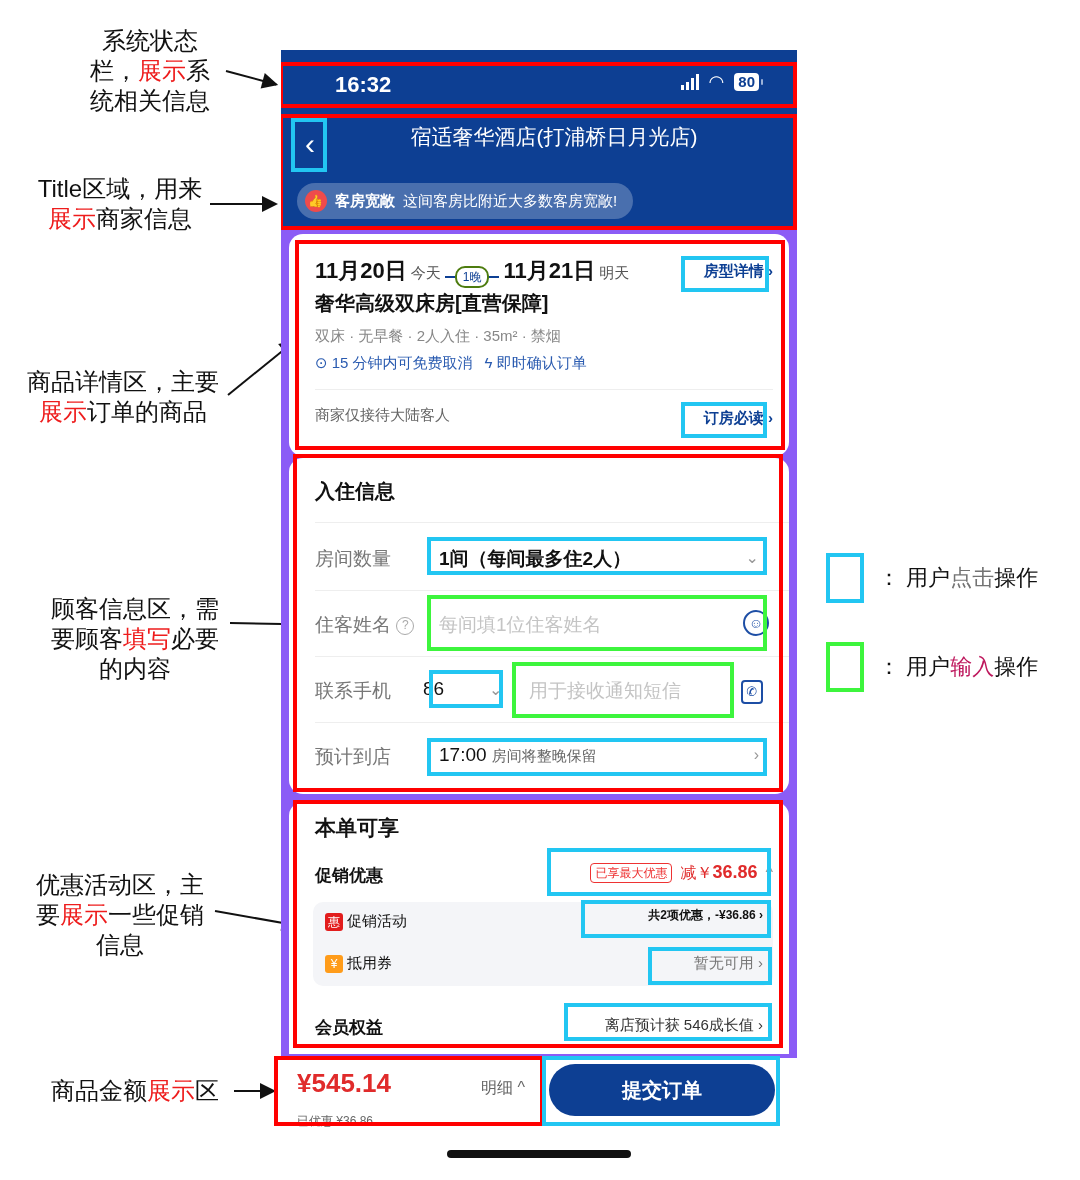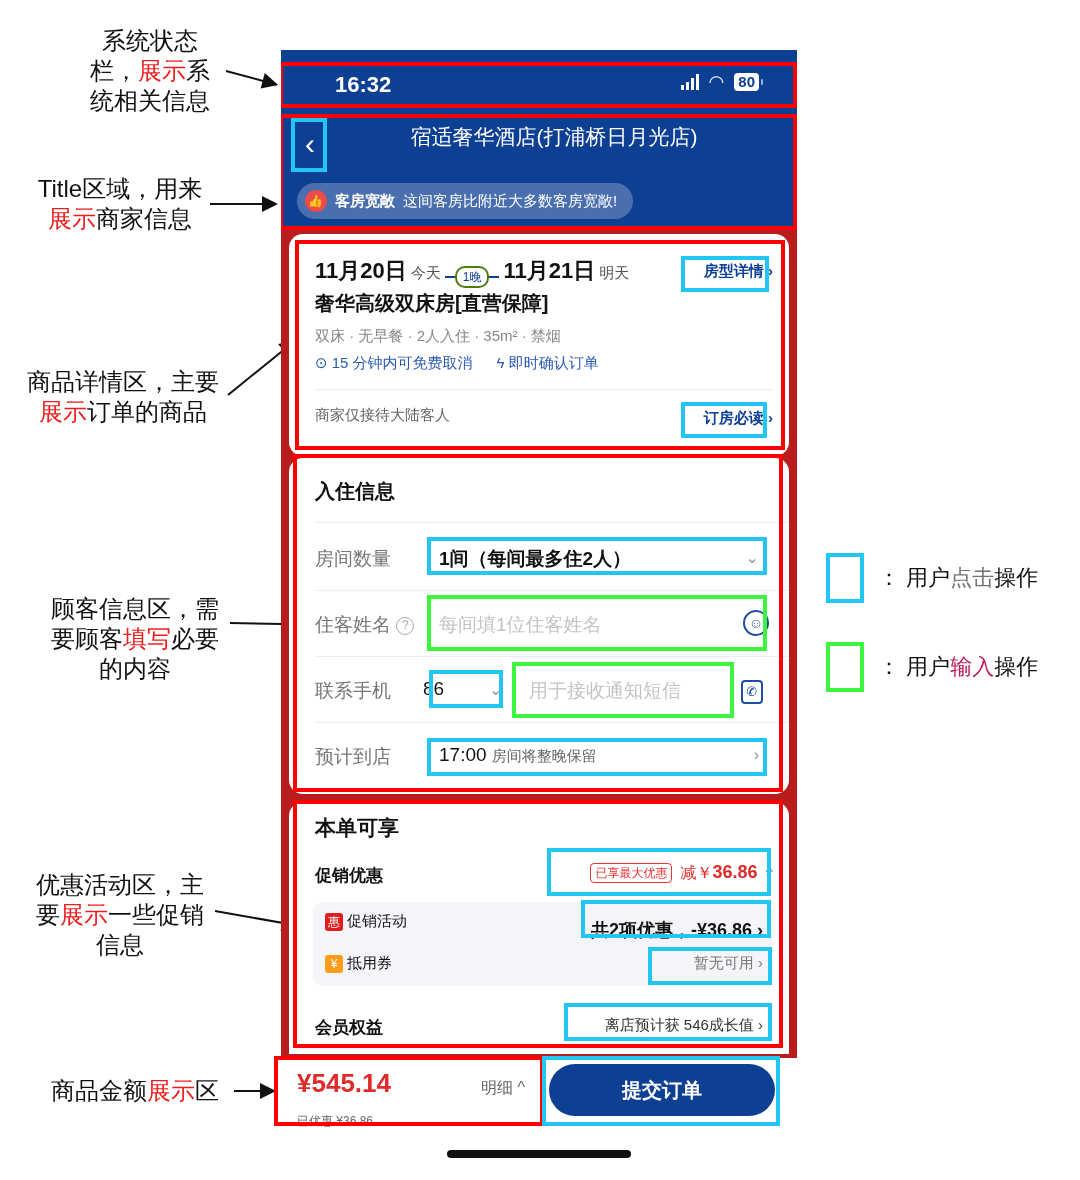--- a/index.html
+++ b/index.html
@@ -6,21 +6,21 @@
   html, body { width: 1080px; height: 1180px; background: #ffffff; overflow: hidden; }
   body { position: relative; font-family: "Liberation Sans", "DejaVu Sans", sans-serif; color: #111; }
 
   
   .ann { position: absolute; font-size: 24px; line-height: 30px; text-align: center; color: #111; }
   .ann .red { color: #ee1c1c; }
   .arrow { position: absolute; height: 2px; background: #111; transform-origin: 0 50%; }
   .arrow::after { content: ""; position: absolute; right: -2px; top: -7px; border-left: 16px solid #111; border-top: 8px solid transparent; border-bottom: 8px solid transparent; }
 
   
-  .phone { position: absolute; left: 281px; top: 50px; width: 516px; height: 1010px; background: #b91c1c; overflow: hidden; }
+  .phone { position: absolute; left: 281px; top: 50px; width: 516px; height: 1010px; background: #8b5cf6; overflow: hidden; }
   .hero { position: absolute; left: 0; top: 0; width: 516px; height: 180px; background: #0d3f93; border-bottom-right-radius: 12px; }
   .status { position: absolute; left: 0; top: 12px; width: 516px; height: 46px; color: #fff; }
   .status .time { position: absolute; left: 54px; top: 10px; font-size: 22px; font-weight: bold; }
   .status .icons { position: absolute; right: 38px; top: 11px; display: flex; gap: 10px; align-items: center; }
   .sig { display: flex; gap: 2px; align-items: flex-end; height: 16px; }
   .sig i { display: block; width: 3px; background: #fff; }
   .wifi { font-size: 18px; color: #fff; line-height: 16px; }
   .batt { background: #fff; color: #0d3f93; font-weight: bold; font-size: 15px; padding: 0 4px; border-radius: 4px; line-height: 18px; position: relative; }
   .batt::after { content: ""; position: absolute; right: -4px; top: 6px; width: 2px; height: 6px; background: #9bb2d8; border-radius: 1px; }
 
@@ -42,21 +42,21 @@
 
   
   .dates { position: absolute; left: 26px; top: 22px; display: flex; align-items: baseline; gap: 4px; font-size: 22px; font-weight: bold; color: #111; }
   .dates .sm { font-size: 15px; font-weight: normal; color: #555; }
   .nights { display: inline-flex; align-items: center; font-size: 12px; font-weight: normal; color: #0d3f93; }
   .nights .line { width: 10px; height: 2px; background: #0d3f93; display: inline-block; }
   .nights .oval { border: 2px solid #4d7c0f; border-radius: 10px; padding: 0 6px; line-height: 18px; }
   .link-r { position: absolute; right: 16px; color: #0d3f93; font-size: 15px; font-weight: bold; cursor: pointer; }
   .roomname { position: absolute; left: 26px; top: 56px; font-size: 20px; font-weight: bold; }
   .facilities { position: absolute; left: 26px; top: 93px; font-size: 15px; color: #888; }
-  .perks { position: absolute; left: 26px; top: 120px; font-size: 15px; color: #2a5bb0; display: flex; gap: 24px; }
+  .perks { position: absolute; left: 26px; top: 120px; font-size: 15px; color: #2a5bb0; display: flex; gap: 12px; }
   .divider { position: absolute; left: 26px; right: 16px; height: 1px; background: #eee; }
   .note { position: absolute; left: 26px; top: 172px; font-size: 15px; color: #666; }
 
   
   .h-sec { position: absolute; left: 26px; font-size: 20px; font-weight: bold; color: #111; }
   .f-label { position: absolute; left: 26px; font-size: 19px; color: #777; }
   .f-val { position: absolute; font-size: 19px; color: #111; }
   .ph { color: #c4c4c4; }
   .chev { position: absolute; color: #999; font-size: 16px; }
   .q { display: inline-block; width: 18px; height: 18px; border: 1.5px solid #aaa; border-radius: 50%; font-size: 12px; line-height: 15px; text-align: center; color: #aaa; vertical-align: middle; }
@@ -209,21 +209,21 @@
   <div class="card c3">
     <div class="h-sec" style="top:12px;font-size:21px;">本单可享</div>
     <div class="h-sec" style="top:62px;font-size:17px;">促销优惠</div>
     <div style="position:absolute;right:16px;top:60px;display:flex;align-items:center;gap:8px;">
       <span class="tag">已享最大优惠</span>
       <span class="redamt"><span>减￥</span><b>36.86</b></span>
       <span style="color:#999;">^</span>
     </div>
     <div class="promo-bg"></div>
     <div style="position:absolute;left:36px;top:110px;font-size:15px;"><span class="ico-hui">惠</span><span>促销活动</span></div>
-    <div style="position:absolute;right:26px;top:116px;font-size:18px;font-weight:bold;">共2项优惠，-¥36.86 ›</div>
+    <div style="position:absolute;right:26px;top:105px;font-size:12px;font-weight:bold;">共2项优惠，-¥36.86 ›</div>
     <div style="position:absolute;left:36px;top:152px;font-size:15px;"><span class="ico-yen">¥</span><span>抵用券</span></div>
     <div style="position:absolute;right:26px;top:152px;font-size:15px;color:#777;">暂无可用 ›</div>
     <div class="h-sec" style="top:214px;font-size:17px;">会员权益</div>
     <div style="position:absolute;right:26px;top:214px;font-size:15px;color:#333;">离店预计获 546成长值 ›</div>
   </div>
 
   <div class="box-red" style="left:-2px;top:12px;width:518px;height:46px;"></div>
   <div class="box-red" style="left:-2px;top:64px;width:518px;height:116px;"></div>
   <div class="box-blue" style="left:10px;top:68px;width:36px;height:54px;"></div>
   <div class="box-red" style="left:14px;top:190px;width:490px;height:210px;"></div>

